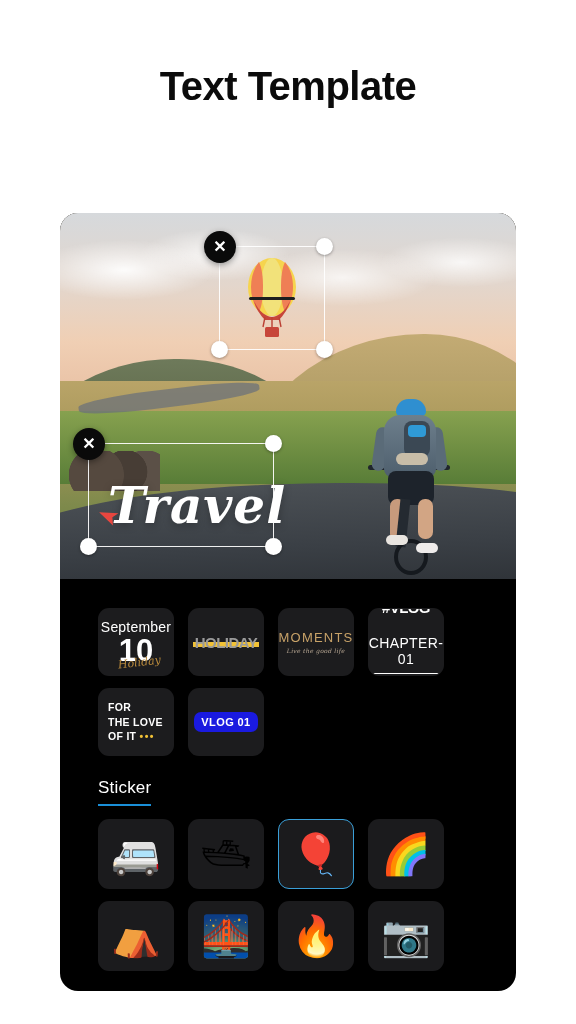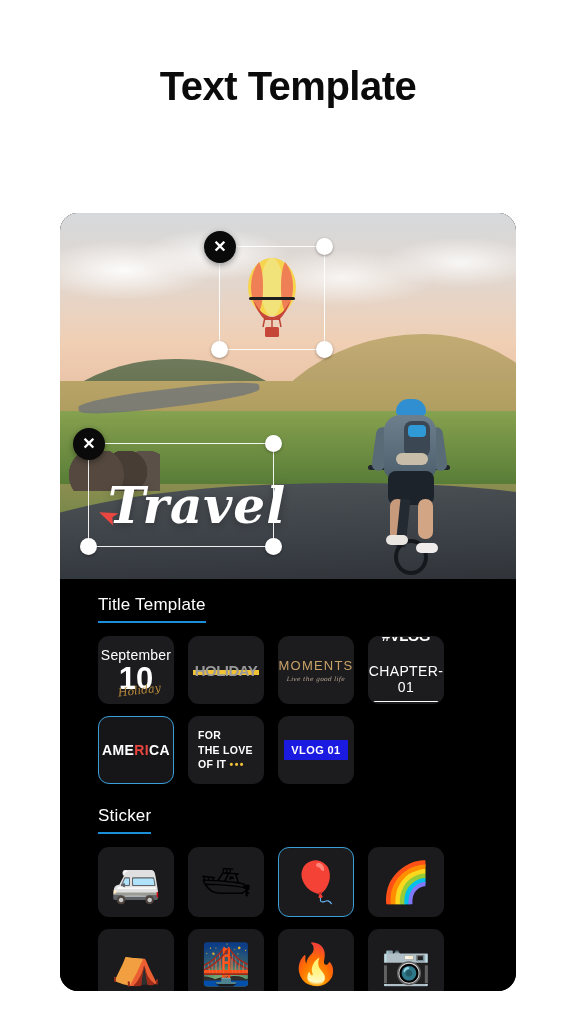--- a/index.html
+++ b/index.html
@@ -234,21 +234,21 @@
 
   .t-america .w { font-size: 14px; font-weight: 700; color: #fff; letter-spacing: .4px; }
   .t-america .hl { color: #e8453f; }
 
   .t-love { color: #fff; font-size: 10.5px; font-weight: 700; line-height: 1.42;
     letter-spacing: .3px; padding-left: 9px; width: 100%; }
   .t-love .dots { color: #f2c236; letter-spacing: 1.4px; }
 
   .t-vlog01 .w {
     background: #1a1ae0; color: #fff; font-size: 11px; font-weight: 700;
-    padding: 4px 7px; letter-spacing: .4px; display: inline-block;
+    padding: 4px 7px; letter-spacing: .4px; display: inline-block; border-radius: 7px;
   }
 
   .sticker-glyph { font-size: 40px; line-height: 1; }
 </style>
 </head>
 <body>
 
 <div class="headline">
   <span class="l1">Text Template</span>
 </div>
@@ -317,21 +317,20 @@
         <span>✕</span>
       </div>
       <div class="handle" style="right:-9px; top:-9px;"></div>
       <div class="handle" style="left:-9px; bottom:-9px;"></div>
       <div class="handle" style="right:-9px; bottom:-9px;"></div>
     </div>
   </div>
 
   <div class="panel">
 
-    <div class="section-title">Title Template</div>
 
     <div class="grid">
 
       <div class="tile">
         <div class="t-sept">
           <div class="mon">September</div>
           <div class="num">10</div>
           <div class="scr">Holiday</div>
         </div>
       </div>
@@ -352,25 +351,20 @@
 
       <div class="tile">
         <div class="t-vlog">
           <div class="a">#VLOG</div>
           <div class="b">CHAPTER-01</div>
           <div class="c">SEPTEMBER-05-11</div>
         </div>
       </div>
 
 
-      <div class="tile selected">
-        <div class="t-america">
-          <span class="w">AME</span><span class="w hl">RI</span><span class="w">CA</span>
-        </div>
-      </div>
 
       <div class="tile">
         <div class="t-love">
           <div>FOR</div>
           <div>THE LOVE</div>
           <div><span>OF IT</span>
                <span class="dots">•••</span></div>
         </div>
       </div>
 

